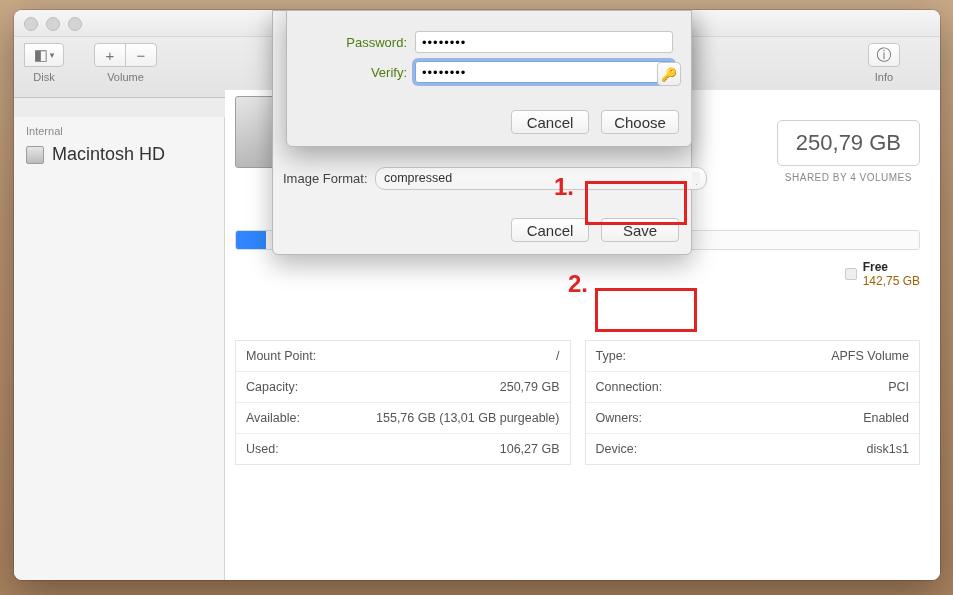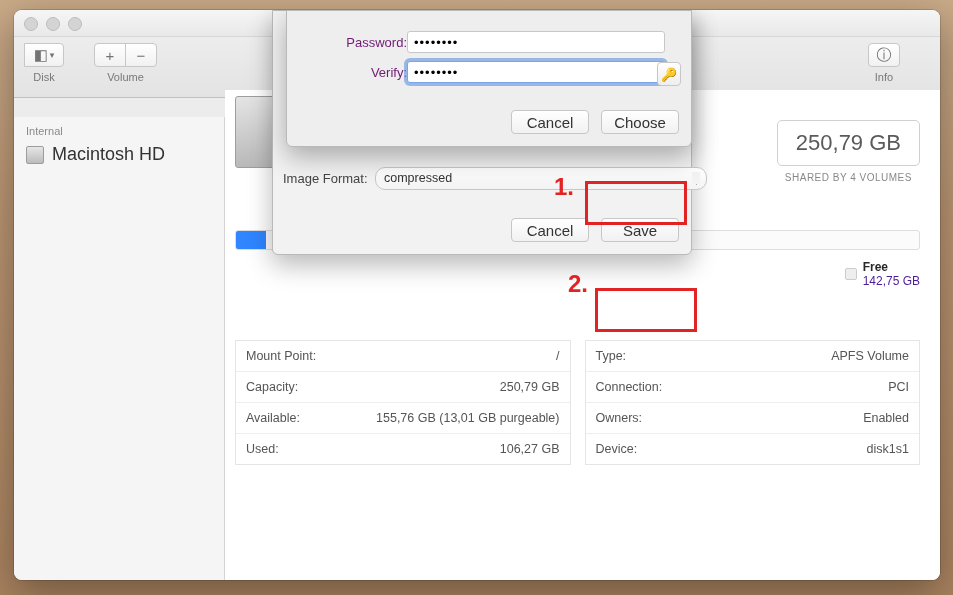--- a/index.html
+++ b/index.html
@@ -44,21 +44,21 @@
   .sheet2{position:absolute;left:258px;top:0;width:418px;height:243px;background:#f2f2f2;border:1px solid #b9b9b9;border-radius:0 0 6px 6px;box-shadow:0 10px 26px rgba(0,0,0,.28);}
   .sheet2 .lbl{position:absolute;left:10px;top:160px;font-size:13px;color:#444;text-align:center;}
   .select{position:absolute;left:102px;top:156px;width:300px;height:21px;background:linear-gradient(#ffffff,#f3f3f3);border:1px solid #c7c7c7;border-radius:10px;font-size:12.5px;padding:0 22px 0 8px;line-height:21px;color:#333;}
   .select::after{content:"";position:absolute;right:6px;top:4px;width:8px;height:12px;background:linear-gradient(#f3f3f3,#f3f3f3);}
   .caret{position:absolute;right:7px;top:5px;font-size:10px;color:#666;line-height:6px;}
   .sheet-btns{position:absolute;right:12px;bottom:12px;display:flex;gap:12px;}
   .mac-btn{background:linear-gradient(#ffffff,#f1f1f1);border:1px solid #c7c7c7;border-radius:4px;height:22px;min-width:76px;font-size:15px;color:#333;display:flex;align-items:center;justify-content:center;}
   
   .sheet1{position:absolute;left:272px;top:0;width:404px;height:135px;background:#eeeeee;border:1px solid #b9b9b9;border-radius:0 0 6px 6px;box-shadow:0 10px 26px rgba(0,0,0,.3);}
   .form-row{position:absolute;left:0;display:flex;align-items:center;}
-  .form-row label{width:120px;text-align:right;font-size:13px;color:#701a75;}
+  .form-row label{width:120px;text-align:right;padding-right:8px;font-size:13px;color:#4d7c0f;}
   .pw{width:244px;height:20px;border:1px solid #c7c7c7;border-radius:3px;background:#fff;font-size:13px;padding:0 6px;letter-spacing:1px;font-family:Arial;}
   .pw.focus{outline:none;border:1px solid #7aa6e8;box-shadow:0 0 0 3px rgba(84,138,224,.55);}
   .keybtn{position:absolute;right:10px;top:51px;width:22px;height:22px;border:1px solid #c7c7c7;border-radius:4px;background:linear-gradient(#fff,#eee);display:flex;align-items:center;justify-content:center;color:#555;font-size:13px;}
   .sheet1 .sheet-btns{right:12px;bottom:12px;}
   
   .anno{position:absolute;color:#e22323;font-size:24px;font-weight:600;pointer-events:none;}
   .redbox{position:absolute;border:3px solid #e22323;pointer-events:none;}
   
   .legend .lg:first-child{visibility:hidden;}
 </style>
@@ -163,21 +163,21 @@
           </div>
         <div class="legend">
           <div class="lg">
               <span class="dot" style="background:#2f86ff"></span>
               <span>—</span>
             </div>
           <div class="lg" style="margin-left:auto">
             <span class="dot" style="background:#eee;border:1px solid #ccc"></span>
             <div>
               <div style="font-weight:600">Free</div>
-              <div style="color:#4c1d95">142,75 GB</div>
+              <div style="color:#a16207">142,75 GB</div>
             </div>
           </div>
         </div>
       </div>
 
       <div class="details">
         <div class="col">
           <div class="row">
               <span>Mount Point:</span>
               <span>/</span>

